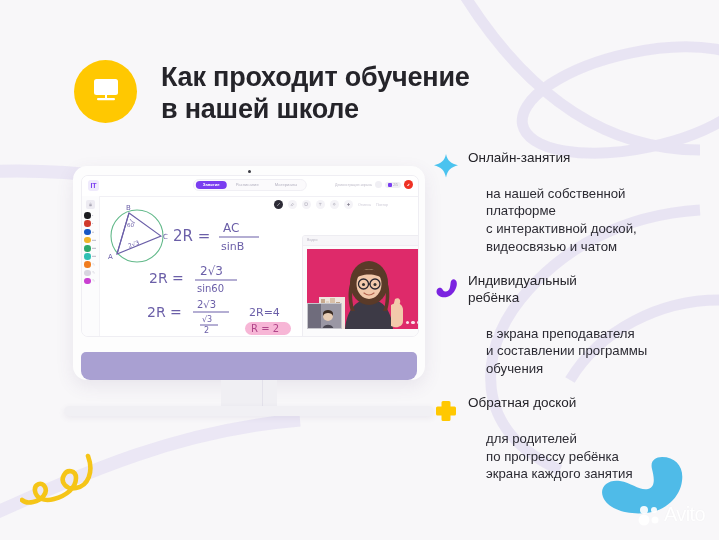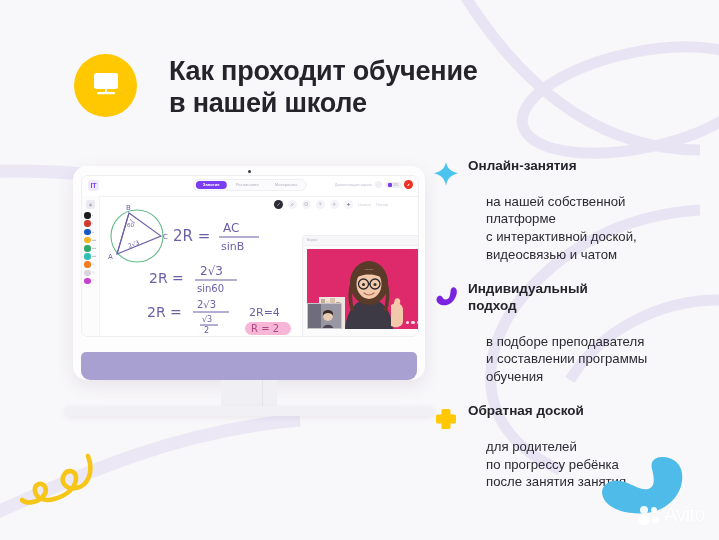--- a/index.html
+++ b/index.html
@@ -9,21 +9,21 @@
     font-family:"Liberation Sans","DejaVu Sans",sans-serif;
     overflow:hidden;
     position:relative;
   }
   .stage{position:absolute;inset:0;width:719px;height:540px;overflow:hidden;background:#f8f7f9;}
 
   
   .bg-svg{position:absolute;inset:0;width:719px;height:540px;}
 
   
-  .header{position:absolute;left:74px;top:54px;display:flex;align-items:flex-start;gap:32px;}
+  .header{position:absolute;left:74px;top:60px;display:flex;align-items:flex-start;gap:24px;}
   .header-badge{
     width:63px;height:63px;border-radius:50%;
     background:#ffc801;display:flex;align-items:center;justify-content:center;flex:0 0 auto;
   }
   .header-title{
     margin:0;padding-top:2px;
     font-size:27px;line-height:1.17;font-weight:bold;color:#25242a;
     letter-spacing:-0.2px;white-space:pre-line;
   }
 
@@ -94,21 +94,21 @@
   .video-head span{position:absolute;left:4px;top:2px;font-size:3.6px;color:#b9b6c3;}
   .video-feed{position:absolute;left:4px;top:13px;width:117px;height:80px;background:#de2a6a;overflow:hidden;}
   .pip{position:absolute;left:0;bottom:0;width:35px;height:26px;background:#8d8a96;overflow:hidden;border:1px solid rgba(255,255,255,.5);box-sizing:border-box;}
   .vid-dots{position:absolute;right:4px;bottom:5px;display:flex;gap:2px;}
   .vid-dots i{width:3.5px;height:3.5px;border-radius:50%;background:rgba(255,255,255,.85);display:block;}
 
   
   .features{position:absolute;left:432px;top:142px;width:268px;}
   .feature{position:relative;padding-left:36px;margin-bottom:16px;}
   .feature-icon{position:absolute;left:0;top:2px;width:28px;height:28px;}
-  .feature-title{font-size:13.5px;font-weight:bold;color:#25242a;line-height:1.25;margin:16px 0 1px 0;white-space:pre-line;}
+  .feature-title{font-size:13.5px;font-weight:normal;color:#25242a;line-height:1.25;margin:8px 0 1px 0;white-space:pre-line;}
   .feature-body{font-size:13.2px;color:#2c2b33;line-height:1.33;margin:18px;white-space:pre-line;}
 
   
   .swirl-yellow{position:absolute;left:20px;top:450px;width:82px;height:72px;}
   .blob-blue{position:absolute;left:600px;top:455px;width:86px;height:62px;}
   .avito{position:absolute;right:14px;bottom:14px;display:flex;align-items:center;gap:4px;opacity:.92;}
   .avito-text{font-size:20px;font-weight:normal;color:#ffffff;letter-spacing:-0.6px;text-shadow:0 0 2px rgba(0,0,0,.06);}
 </style>
 </head>
 <body>
@@ -370,36 +370,36 @@
 видеосвязью и чатом</p>
     </div>
 
     <div class="feature">
       <div class="feature-icon">
         <svg viewBox="0 0 28 28" width="28" height="28" aria-hidden="true">
           <path d="M22.5 4.5 C25 5.5 25.5 9 24 13 C21.5 20 15 23.5 9.5 22 C5.5 21 3.5 17.5 5 14.5 C6.3 12 9.5 12.2 10.6 14.4 C11.6 16.4 14 17.2 16 15.8 C18.2 14.2 18.2 10.5 18.6 7.8 C18.9 5.6 20.6 3.8 22.5 4.5 Z" fill="#7b23e0"></path>
         </svg>
       </div>
       <p class="feature-title">Индивидуальный
-подход</p>
-      <p class="feature-body">в подборе преподавателя
+ребёнка</p>
+      <p class="feature-body">в экрана преподавателя
 и составлении программы
 обучения</p>
     </div>
 
     <div class="feature">
       <div class="feature-icon">
         <svg viewBox="0 0 28 28" width="28" height="28" aria-hidden="true">
           <path d="M11 4 h6 a1.5 1.5 0 0 1 1.5 1.5 V9.5 h4 a1.5 1.5 0 0 1 1.5 1.5 v6 a1.5 1.5 0 0 1 -1.5 1.5 h-4 v4 a1.5 1.5 0 0 1 -1.5 1.5 h-6 a1.5 1.5 0 0 1 -1.5 -1.5 v-4 h-4 A1.5 1.5 0 0 1 4 17 v-6 A1.5 1.5 0 0 1 5.5 9.5 h4 V5.5 A1.5 1.5 0 0 1 11 4 Z" fill="#ffc801"></path>
         </svg>
       </div>
       <p class="feature-title">Обратная доской</p>
       <p class="feature-body">для родителей
 по прогрессу ребёнка
-после занятия занятия</p>
+экрана каждого занятия</p>
     </div>
 
   </div>
 
   <svg class="swirl-yellow" viewBox="0 0 82 72" aria-hidden="true">
     <path d="M68 6 C 74 22, 68 36, 56 38 C 46 40, 40 32, 44 25 C 47 19, 56 20, 56 28 C 56 38, 46 46, 34 49 C 24 52, 16 48, 15 41 C 14 34, 22 31, 25 37 C 28 43, 22 50, 13 52 C 8 53, 4 52, 2 50" fill="none" stroke="#f5c518" stroke-width="4.6" stroke-linecap="round"></path>
   </svg>
 
   <svg class="blob-blue" viewBox="0 0 86 62" aria-hidden="true">
     <path d="M62 2 C 76 2, 84 12, 82 26 C 80 42, 66 56, 46 58 C 26 60, 8 54, 3 42 C -1 32, 8 24, 20 26 C 32 28, 40 36, 48 34 C 56 32, 54 22, 52 14 C 50 6, 55 2, 62 2 Z" fill="#4fbbe8"></path>

